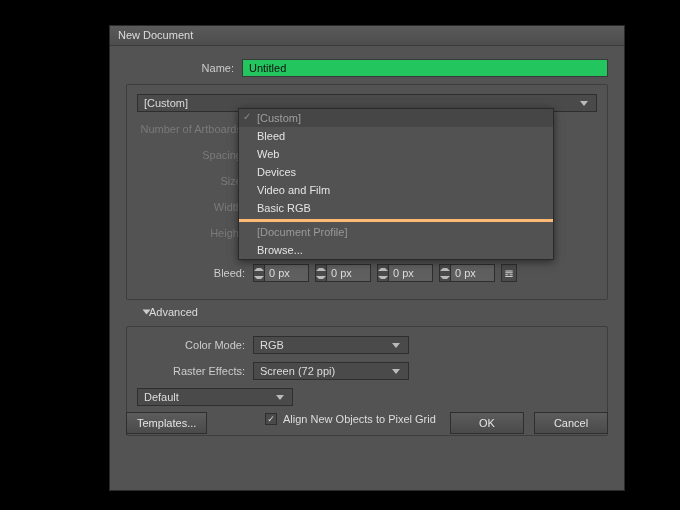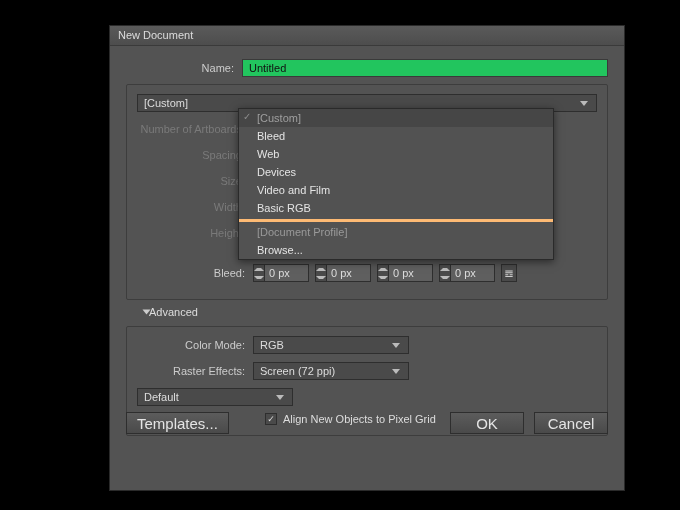--- a/index.html
+++ b/index.html
@@ -77,21 +77,21 @@
   .chk {
     width:12px; height:12px; background:#4a4a4a; border:1px solid #2e2e2e;
     display:flex; align-items:center; justify-content:center; color:#ddd; font-size:9px;
   }
   .footer {
     position: absolute; left: 16px; right: 16px; bottom: 14px;
     display:flex; justify-content: space-between; align-items:center;
   }
   .btn {
     min-width: 74px; height: 22px; background: linear-gradient(#5c5c5c,#4a4a4a);
-    border: 1px solid #2e2e2e; color:#e4e4e4; font-size:15px;
+    border: 1px solid #2e2e2e; color:#e4e4e4; font-size:11px;
     display:flex; align-items:center; justify-content:center; padding: 0 10px;
   }
   .btn-group { display:flex; gap:10px; }
 </style>
 </head>
 <body>
 
 <div class="dialog">
   <div class="titlebar">
     <span>New Document</span>

